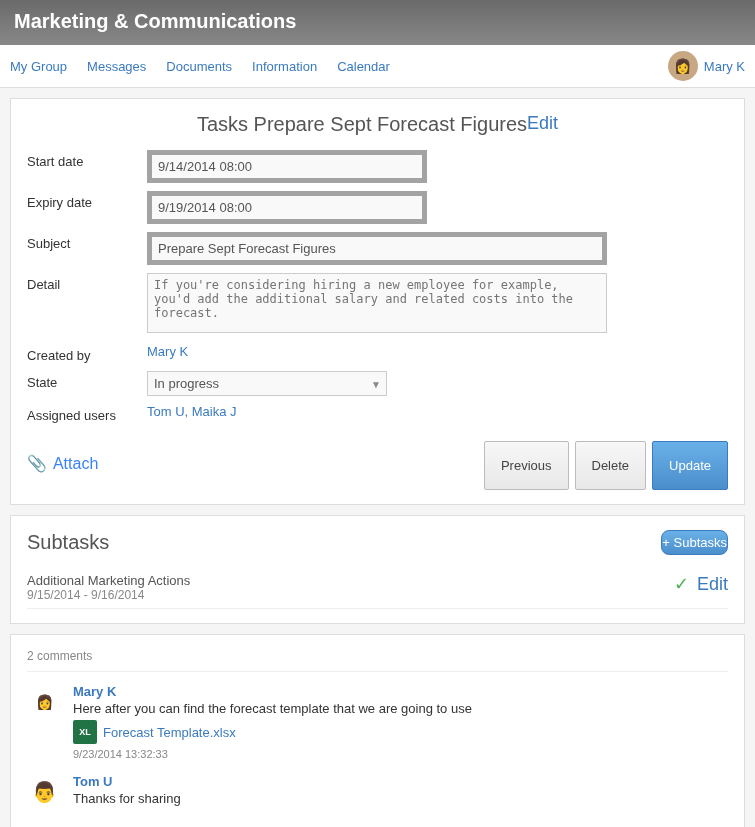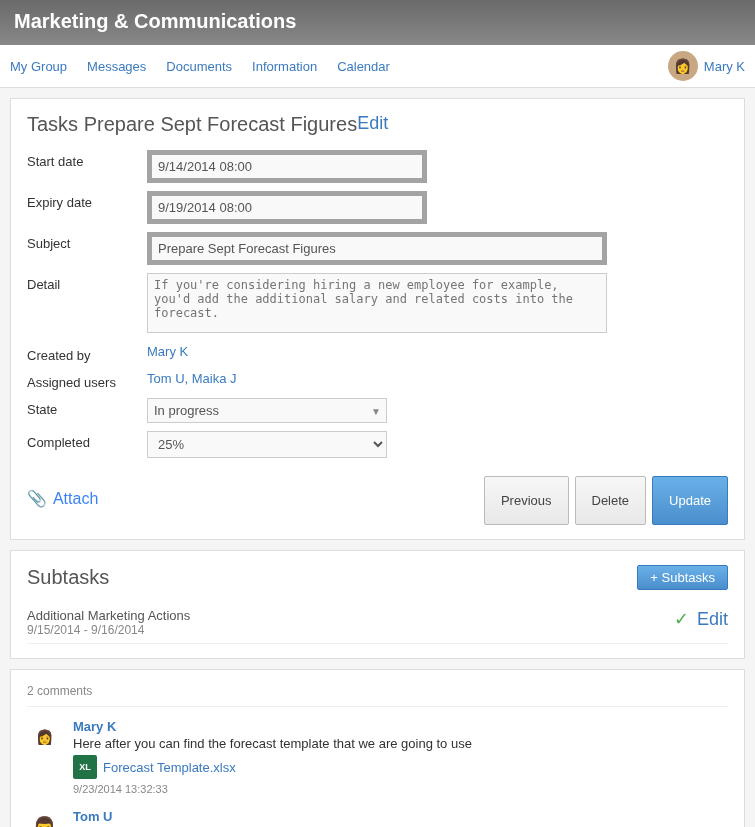--- a/index.html
+++ b/index.html
@@ -56,21 +56,21 @@
 
     
     .task-card {
       background: #fff;
       border: 1px solid #ddd;
       padding: 14px 16px;
       margin-bottom: 10px;
     }
     .task-card-header {
       display: flex;
-      justify-content: flex-start;
+      justify-content: center;
       align-items: flex-start;
       margin-bottom: 14px;
     }
     .task-title {
       font-size: 20px;
       color: #555;
       font-weight: normal;
     }
     .edit-link {
       color: #3a7abf;
@@ -199,24 +199,24 @@
     }
     .subtasks-title {
       font-size: 20px;
       color: #555;
       font-weight: normal;
     }
     .btn-subtask {
       background: linear-gradient(180deg, #6ab0e8 0%, #4a8fcc 100%);
       color: #fff;
       border: 1px solid #3a7abf;
-      padding: 4px 12px;
-      font-size: 13px;
-      cursor: pointer;
-      border-radius: 2px;
+      padding: 4px 0;
+      font-size: 13px;
+      cursor: pointer;
+      border-radius: 8px;
     }
     .subtask-item {
       padding: 6px 0;
       border-bottom: 1px solid #eee;
     }
     .subtask-row {
       display: flex;
       justify-content: space-between;
       align-items: flex-start;
     }
@@ -363,52 +363,40 @@
     </div>
 
     <div class="form-row">
       <div class="form-label">Created by</div>
       <div class="form-value">
         <span class="link-text">Mary K</span>
       </div>
     </div>
 
     <div class="form-row">
-      <div class="form-label">Assigned users</div>
-      <div class="form-value">
-        <span class="link-text">Tom U, Maika J</span>
-      </div>
-    </div>
-
-    <div class="form-row">
       <div class="form-label">State</div>
       <div class="form-value">
         <div class="select-wrapper">
           <select class="form-select">
             <option>In progress</option>
             <option>Not started</option>
             <option>Completed</option>
           </select>
         </div>
       </div>
     </div>
 
-
-    <div class="form-row">
-      <div class="form-label">Completed</div>
-      <div class="form-value">
-        <select class="form-select-completed">
-          <option>25%</option>
-          <option>0%</option>
-          <option>50%</option>
-          <option>75%</option>
-          <option>100%</option>
-        </select>
-      </div>
-    </div>
+    <div class="form-row">
+      <div class="form-label">Assigned users</div>
+      <div class="form-value">
+        <span class="link-text">Tom U, Maika J</span>
+      </div>
+    </div>
+
+
 
     <div style="display:flex; justify-content:space-between; align-items:center; margin-top:8px;">
       <div class="attach-row">
         <span class="attach-icon">📎</span>
         <span class="attach-label">Attach</span>
       </div>
       <div class="buttons-row">
         <button class="btn">Previous</button>
         <button class="btn">Delete</button>
         <button class="btn btn-update">Update</button>

